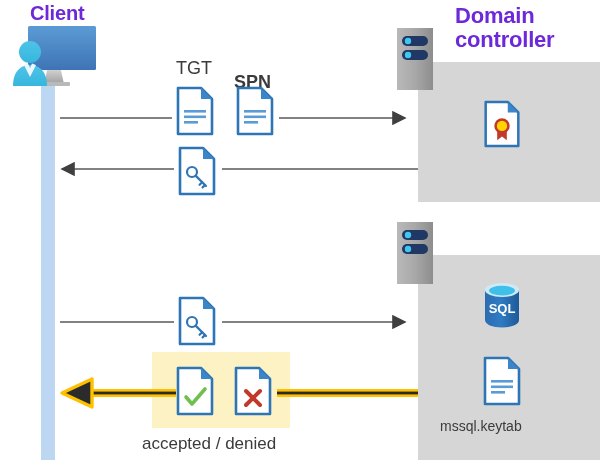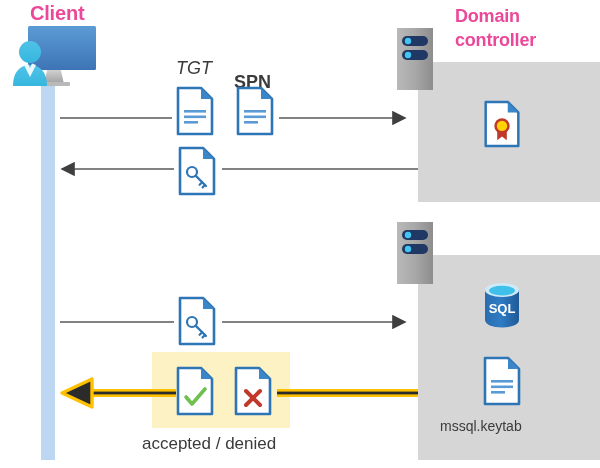--- a/index.html
+++ b/index.html
@@ -5,31 +5,31 @@
   html,body{margin:0;padding:0;background:#ffffff;}
   body{width:600px;height:468px;overflow:hidden;font-family:"Liberation Sans","DejaVu Sans",sans-serif;}
   #stage{position:relative;width:600px;height:468px;background:#ffffff;}
 
   
   .panel{position:absolute;background:#d6d6d6;}
   #dc-panel{left:418px;top:62px;width:182px;height:140px;}
   #linux-panel{left:418px;top:255px;width:182px;height:205px;}
 
   
-  .title{position:absolute;font-weight:bold;color:#ec4899;letter-spacing:-0.2px;}
+  .title{position:absolute;font-weight:bold;color:#6d28d9;letter-spacing:-0.2px;}
   #client-title{left:30px;top:2px;font-size:20px;}
-  #dc-title{left:455px;top:4px;font-size:18px;line-height:24px;width:145px;}
+  #dc-title{left:455px;top:4px;font-size:22px;line-height:24px;width:145px;}
   #linux-title{left:455px;top:226px;font-size:18px;line-height:24px;}
 
   .plainlabel{position:absolute;color:#3b3b3b;font-size:14px;}
   #keytab-label{left:440px;top:418px;}
   #accepted-label{left:142px;top:434px;font-size:17px;text-align:center;}
 
   .toklabel{position:absolute;color:#3b3b3b;font-size:18px;}
-  #tgt-label{left:176px;top:58px;font-style:italic;}
+  #tgt-label{left:176px;top:58px;}
   #spn-label{left:234px;top:72px;font-weight:bold;}
 
   
   #lifeline{position:absolute;left:41px;top:78px;width:14px;height:382px;background:#bdd7f2;}
 
   
   #highlight{position:absolute;left:152px;top:352px;width:138px;height:76px;background:#fdf2c4;}
 
   
   #wires{position:absolute;left:0;top:0;width:600px;height:468px;}

